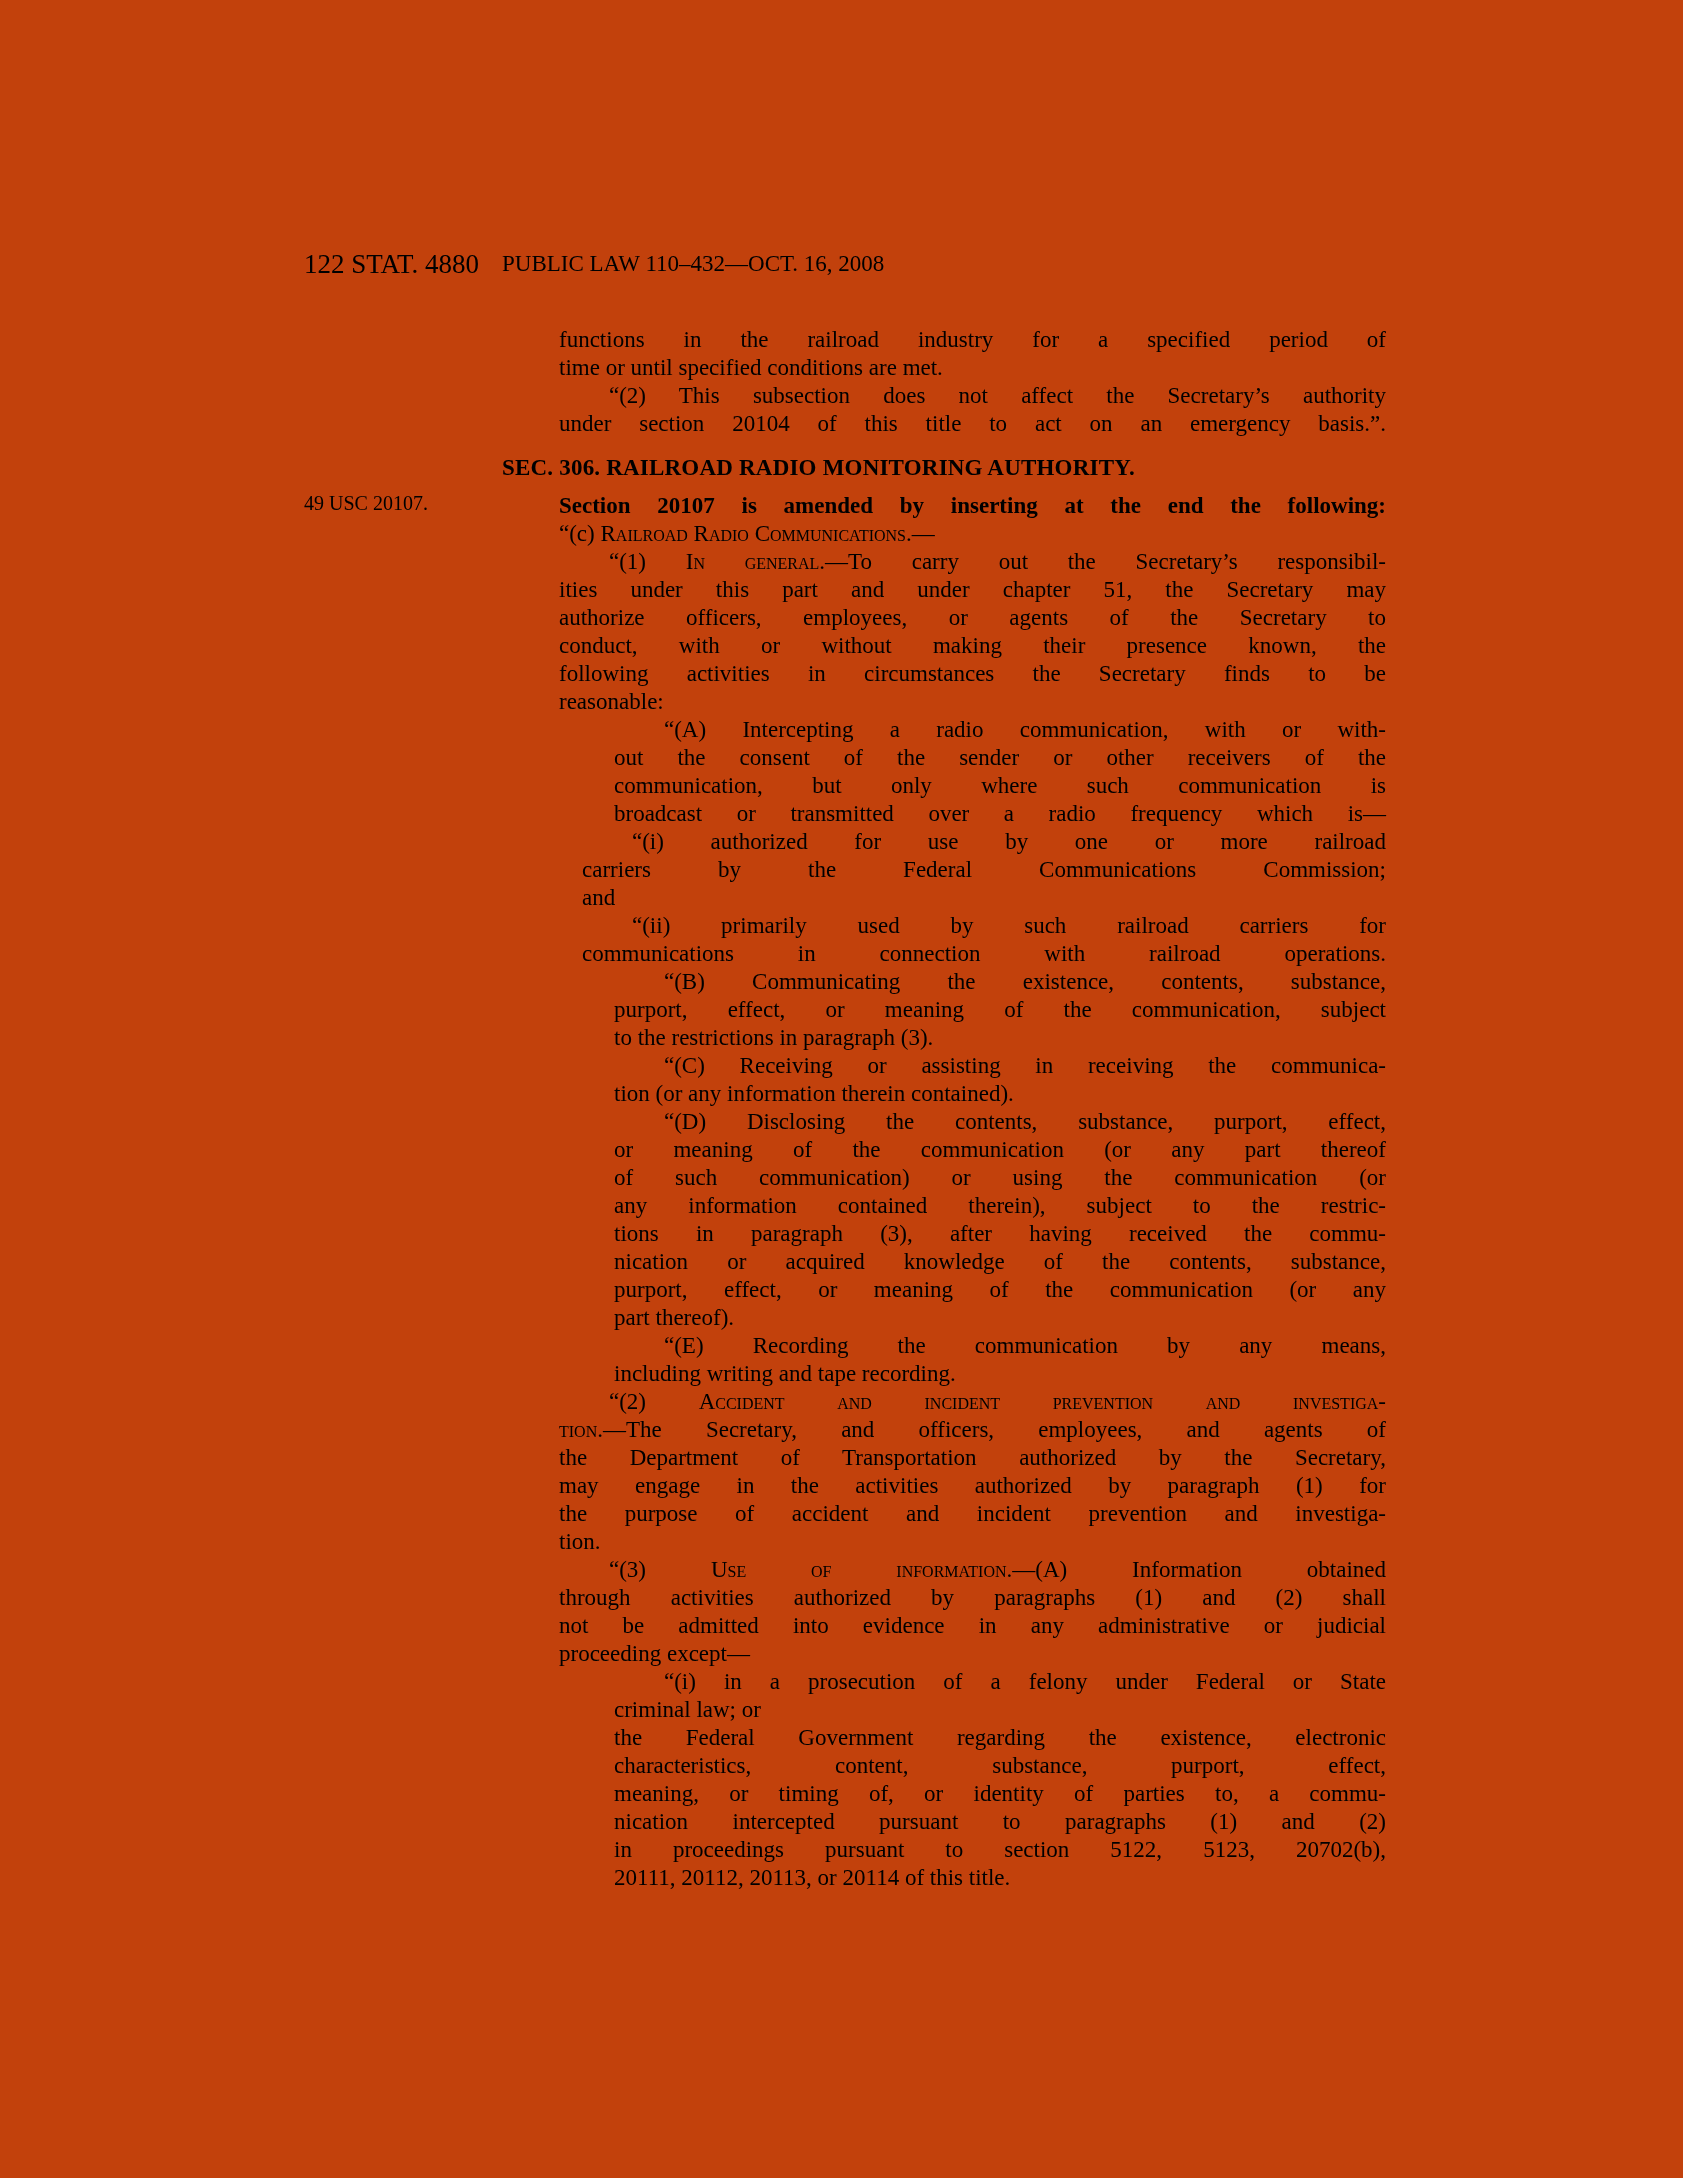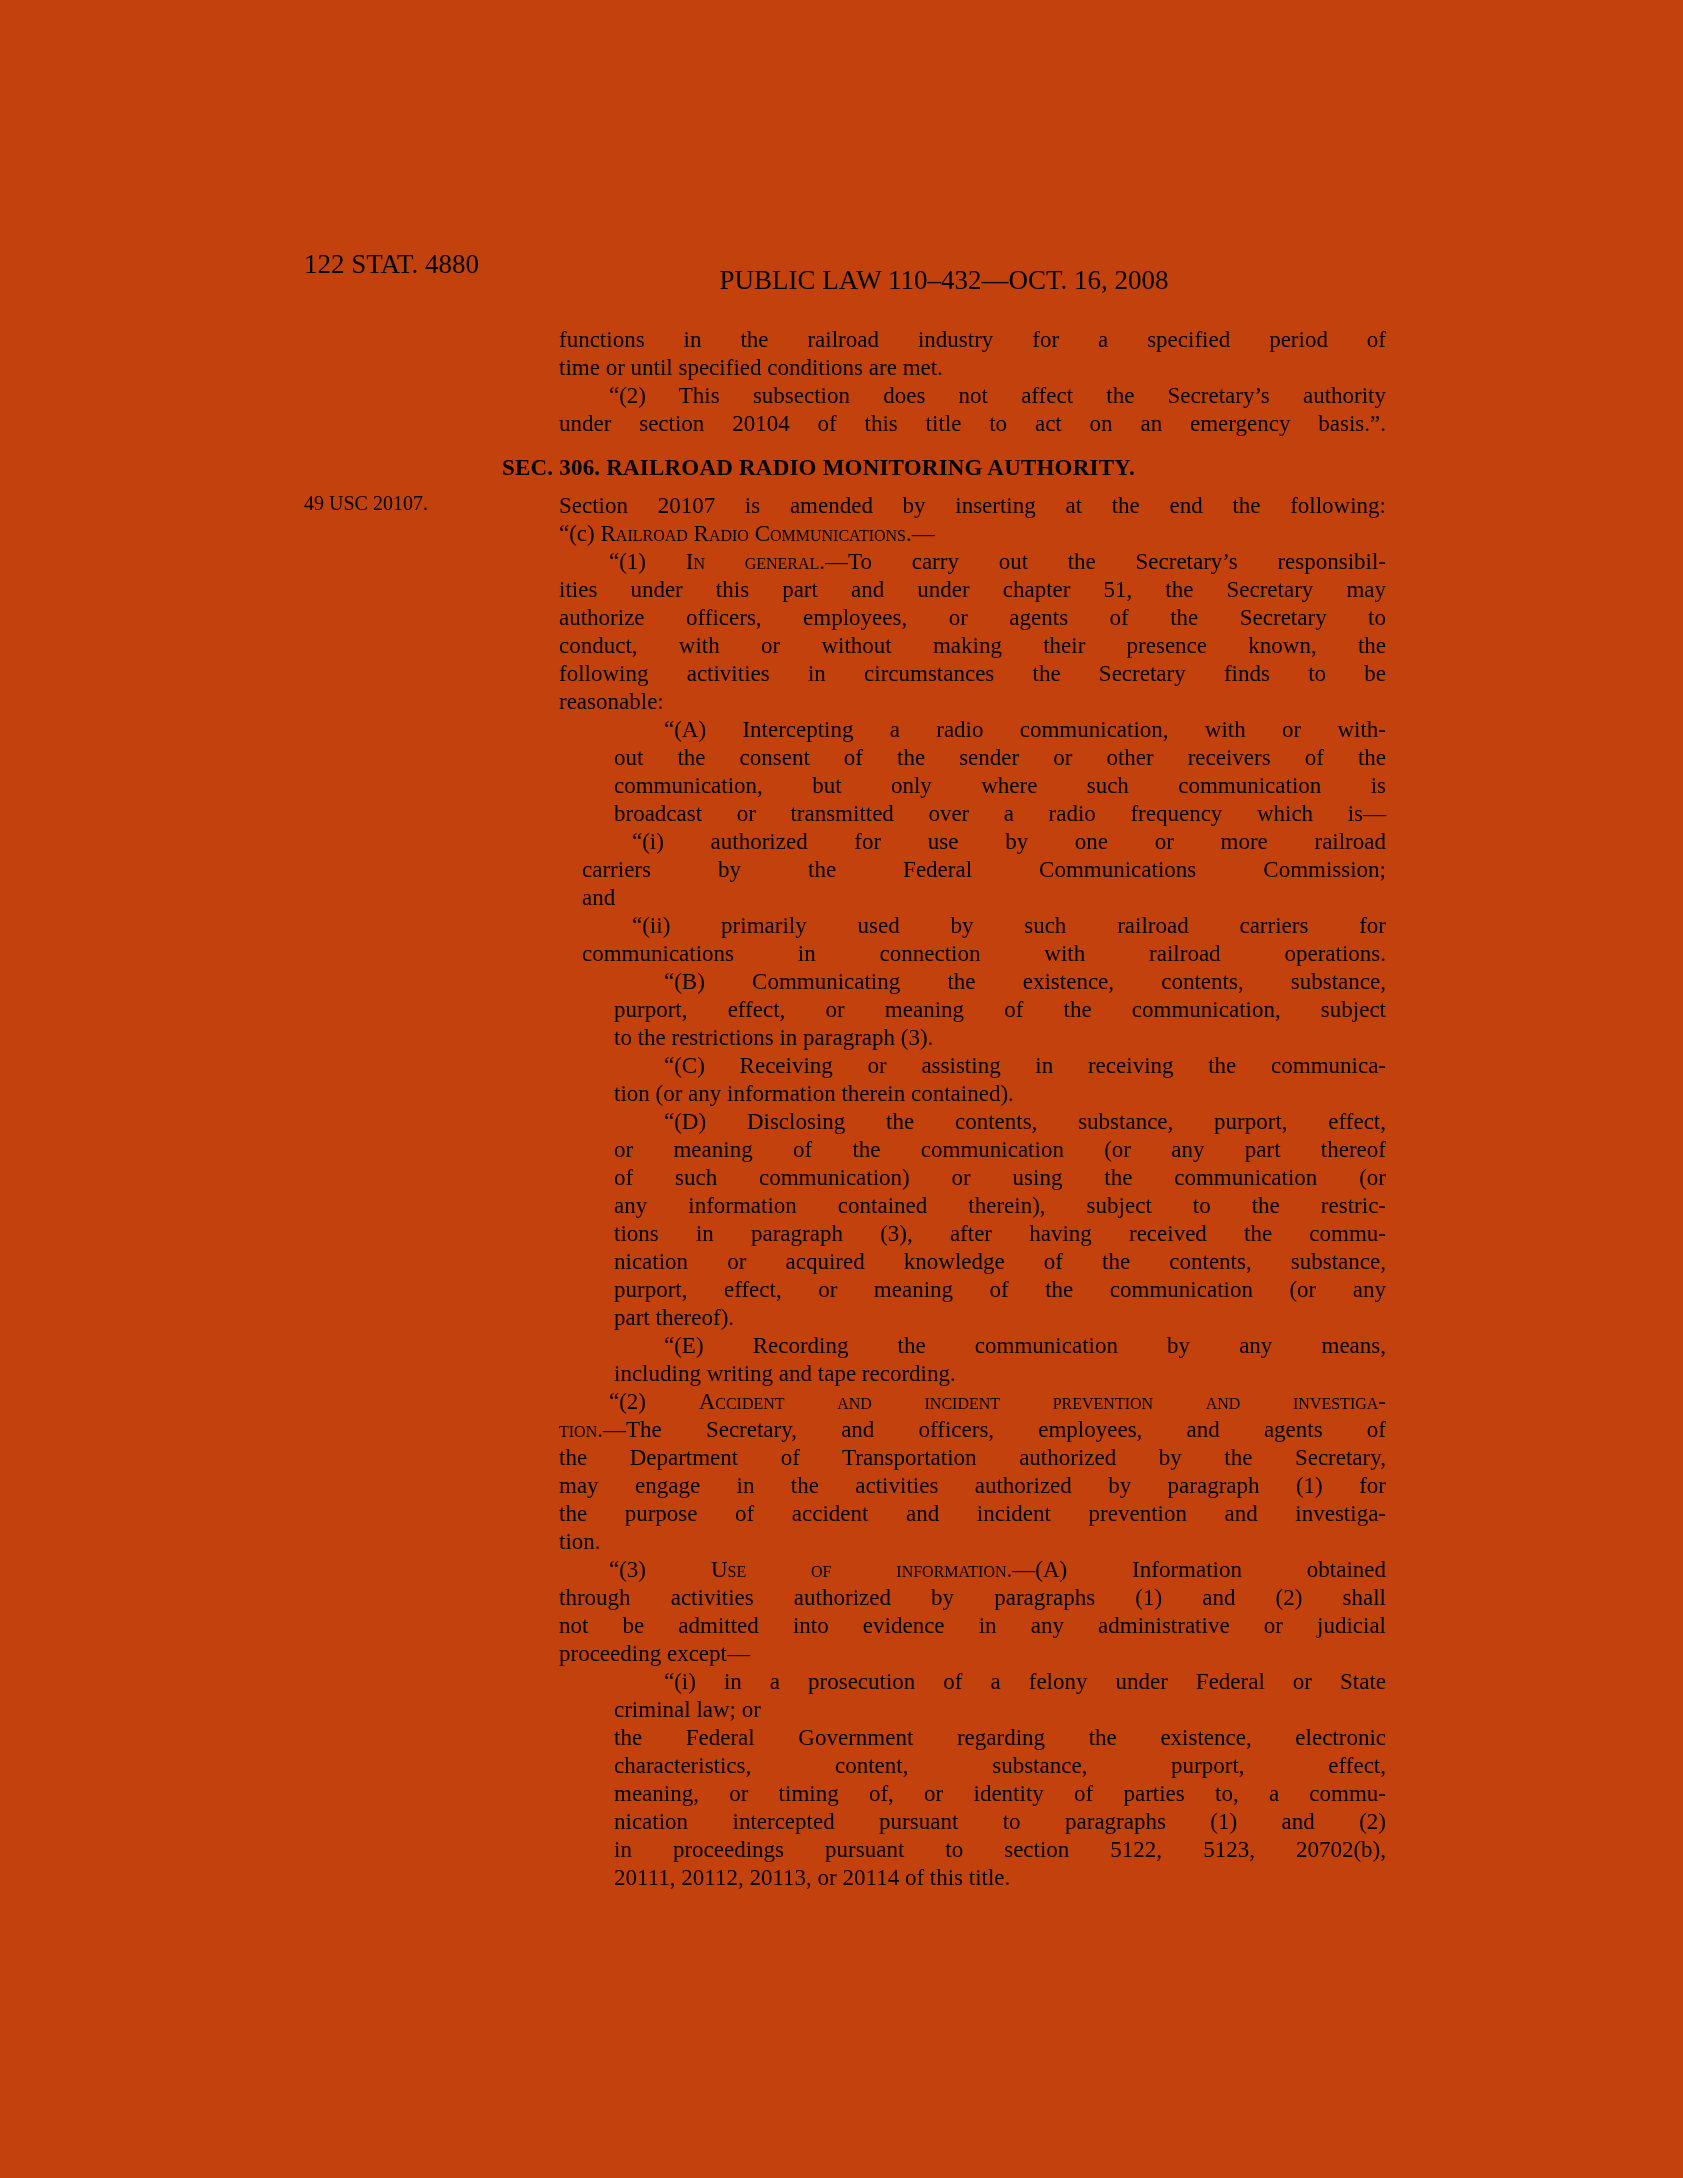--- a/index.html
+++ b/index.html
@@ -20,24 +20,24 @@
     position: absolute;
     left: 304px;
     top: 246px;
     font-size: 27px;
     line-height: 36px;
     white-space: nowrap;
   }
   .hdr-center {
     position: absolute;
     left: 502px;
-    top: 262px;
+    top: 246px;
     width: 884px;
-    text-align: center;
-    font-size: 27px;
+    text-align: left;
+    font-size: 23px;
     line-height: 36px;
     white-space: nowrap;
   }
   .margin-note {
     position: absolute;
     left: 304px;
     top: 489px;
     font-size: 20px;
     line-height: 28px;
     white-space: nowrap;
@@ -56,21 +56,21 @@
     text-align: justify;
     overflow: visible;
   }
   .line.j  { text-align-last: justify; }
   .line.nj { text-align-last: left; }
   
   .b-c0    { margin-left: 57px; }
   .b-l1    { margin-left: 57px; }
   .b-l2    { margin-left: 112px; }
   .b-l3    { margin-left: 80px; }
-  .b-amend { margin-left: 0; }
+  .b-amend { margin-left: 0; font-weight: bold; }
   .b-l1 > .fl, .b-l2 > .fl, .b-l3 > .fl { text-indent: 50px; }
   .b-amend > .fl { text-indent: 57px; }
   .b-heading {
     margin: 16px 0 10px 0;
     font-weight: bold;
     letter-spacing: 0.2px;
   }
   .b-heading .line { text-align: left; text-align-last: left; }
   .sc { font-variant: small-caps; }
 </style>

